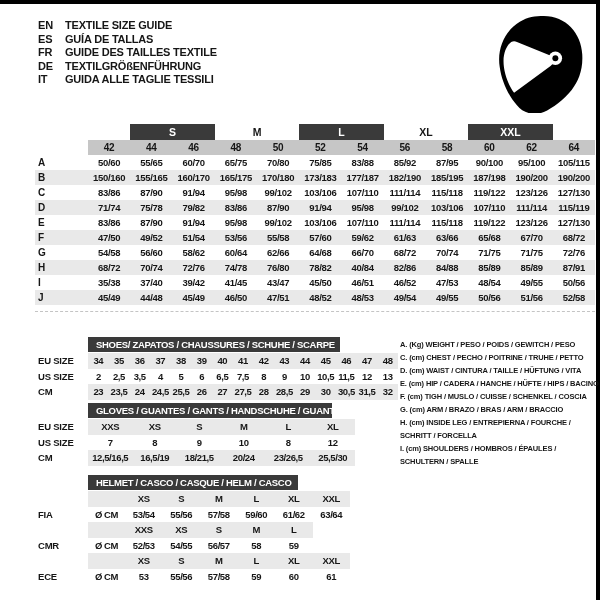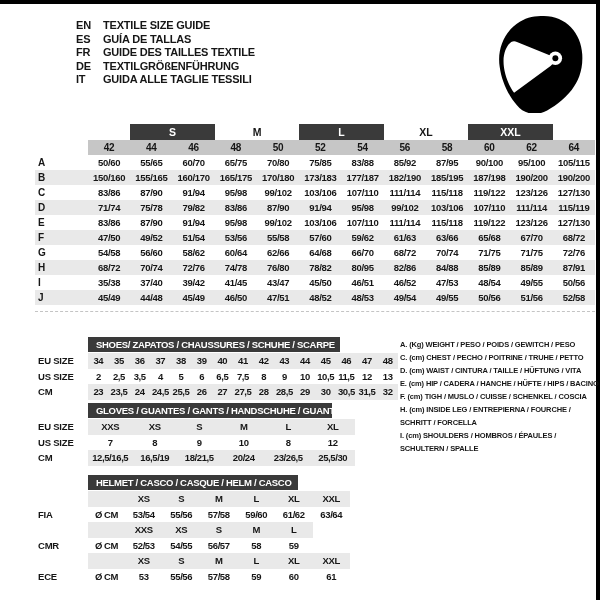--- a/index.html
+++ b/index.html
@@ -6,21 +6,21 @@
   body {
     width:600px; height:600px; position:relative; overflow:hidden;
     background:#ffffff; color:#161616;
     font-family:"Liberation Sans","DejaVu Sans",sans-serif;
   }
   
   .border-top { position:absolute; left:0; top:0; width:600px; height:4px; background:#000; }
   .border-right { position:absolute; right:0; top:0; width:4px; height:600px; background:#000; }
 
   
-  .lang-list { position:absolute; left:38px; top:19px;margin-left:38px; }
+  .lang-list { position:absolute; left:38px; top:19px; }
   .lang-row { line-height:13.5px; font-size:11px; font-weight:bold; letter-spacing:-0.2px; white-space:nowrap; }
   .lang-code { display:inline-block; width:27px; }
 
   
   .helmet-svg { position:absolute; left:492px; top:13px; }
 
   
   .main-table { position:absolute; left:35px; top:123px; width:560px; }
   .t-row { display:grid; grid-template-columns:53px repeat(12,1fr); align-items:stretch; }
   .group-row { height:17px; }
@@ -208,21 +208,21 @@
       <div class="val">72/76</div>
     </div>
     <div class="t-row data-row alt">
       <div class="row-label">H</div>
       <div class="val">68/72</div>
       <div class="val">70/74</div>
       <div class="val">72/76</div>
       <div class="val">74/78</div>
       <div class="val">76/80</div>
       <div class="val">78/82</div>
-      <div class="val">80/95</div>
+      <div class="val">40/84</div>
       <div class="val">82/86</div>
       <div class="val">84/88</div>
       <div class="val">85/89</div>
       <div class="val">85/89</div>
       <div class="val">87/91</div>
     </div>
     <div class="t-row data-row">
       <div class="row-label">I</div>
       <div class="val">35/38</div>
       <div class="val">37/40</div>
@@ -406,15 +406,16 @@
       <div class="m-val">61</div>
     </div>
   </div>
 
 <div class="legend" id="legend">
     <div class="legend-item">A. (Kg) WEIGHT / PESO / POIDS / GEWITCH / PESO</div>
     <div class="legend-item">C. (cm) CHEST / PECHO / POITRINE / TRUHE / PETTO</div>
     <div class="legend-item">D. (cm) WAIST / CINTURA / TAILLE / HÜFTUNG / VITA</div>
     <div class="legend-item">E. (cm) HIP / CADERA / HANCHE / HÜFTE / HIPS / BACINO</div>
     <div class="legend-item">F. (cm) TIGH / MUSLO / CUISSE / SCHENKEL / COSCIA</div>
+    <div class="legend-item">G. (cm) ARM / BRAZO / BRAS / ARM / BRACCIO</div>
     <div class="legend-item">H. (cm) INSIDE LEG / ENTREPIERNA / FOURCHE / SCHRITT / FORCELLA</div>
     <div class="legend-item">I. (cm) SHOULDERS / HOMBROS / ÉPAULES / SCHULTERN / SPALLE</div>
   </div>
 
 </body></html>

